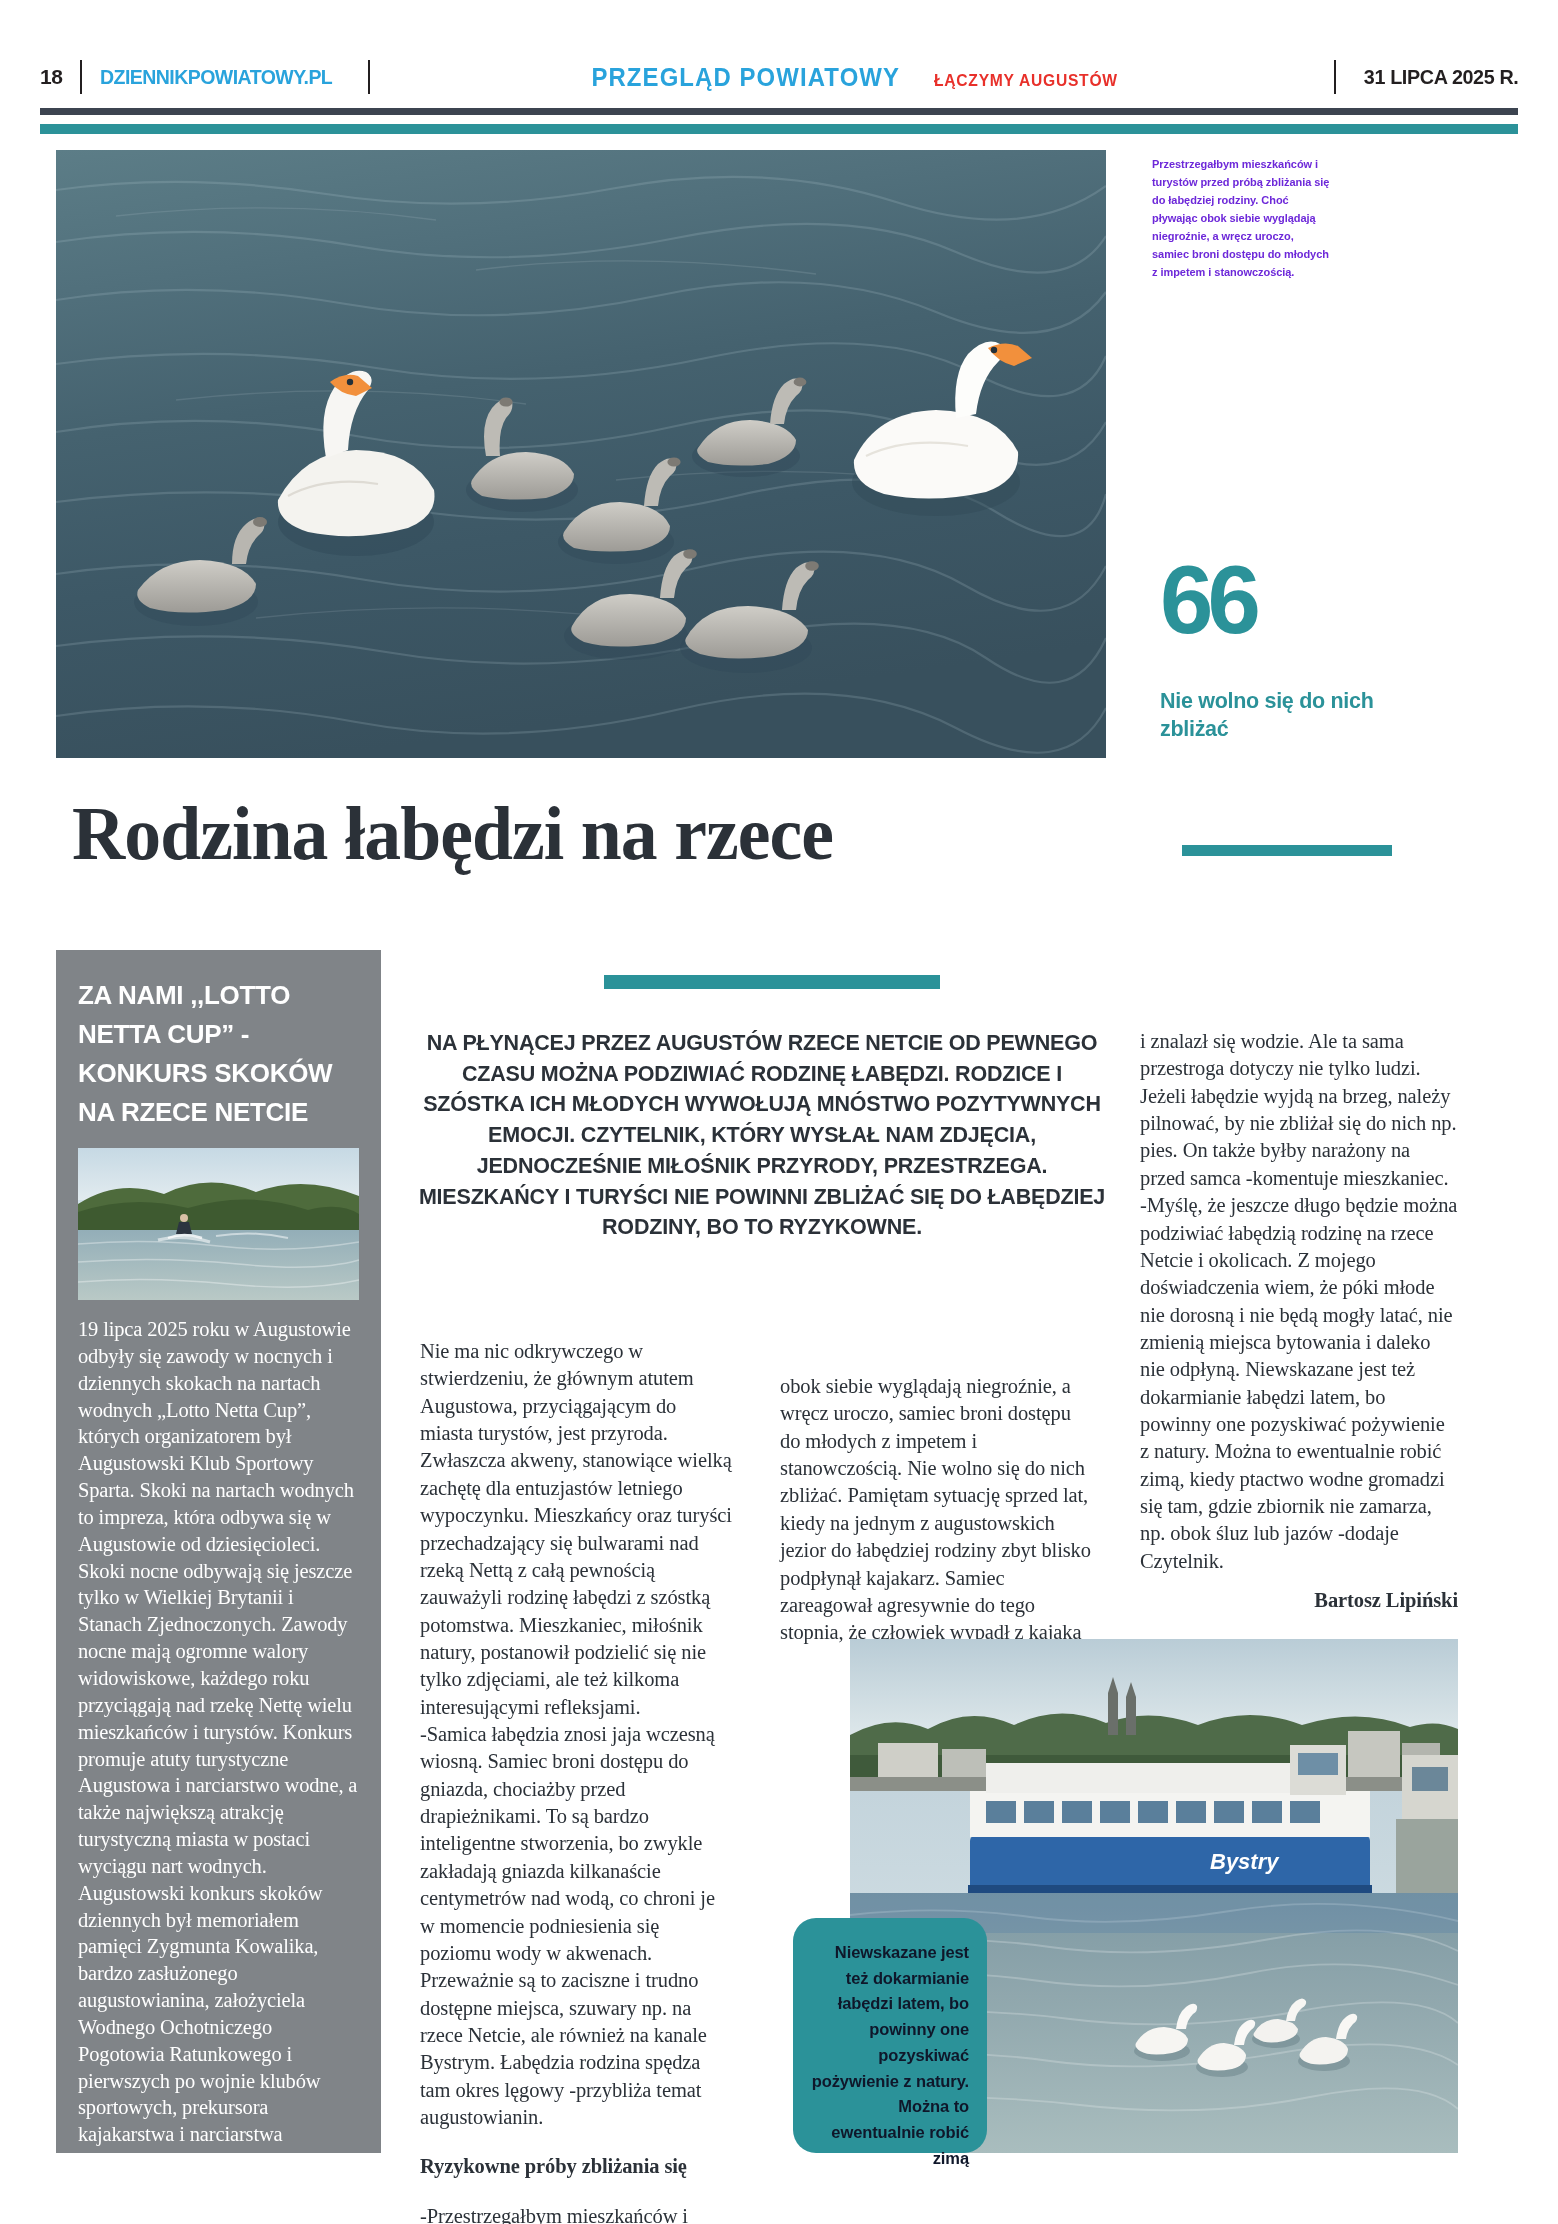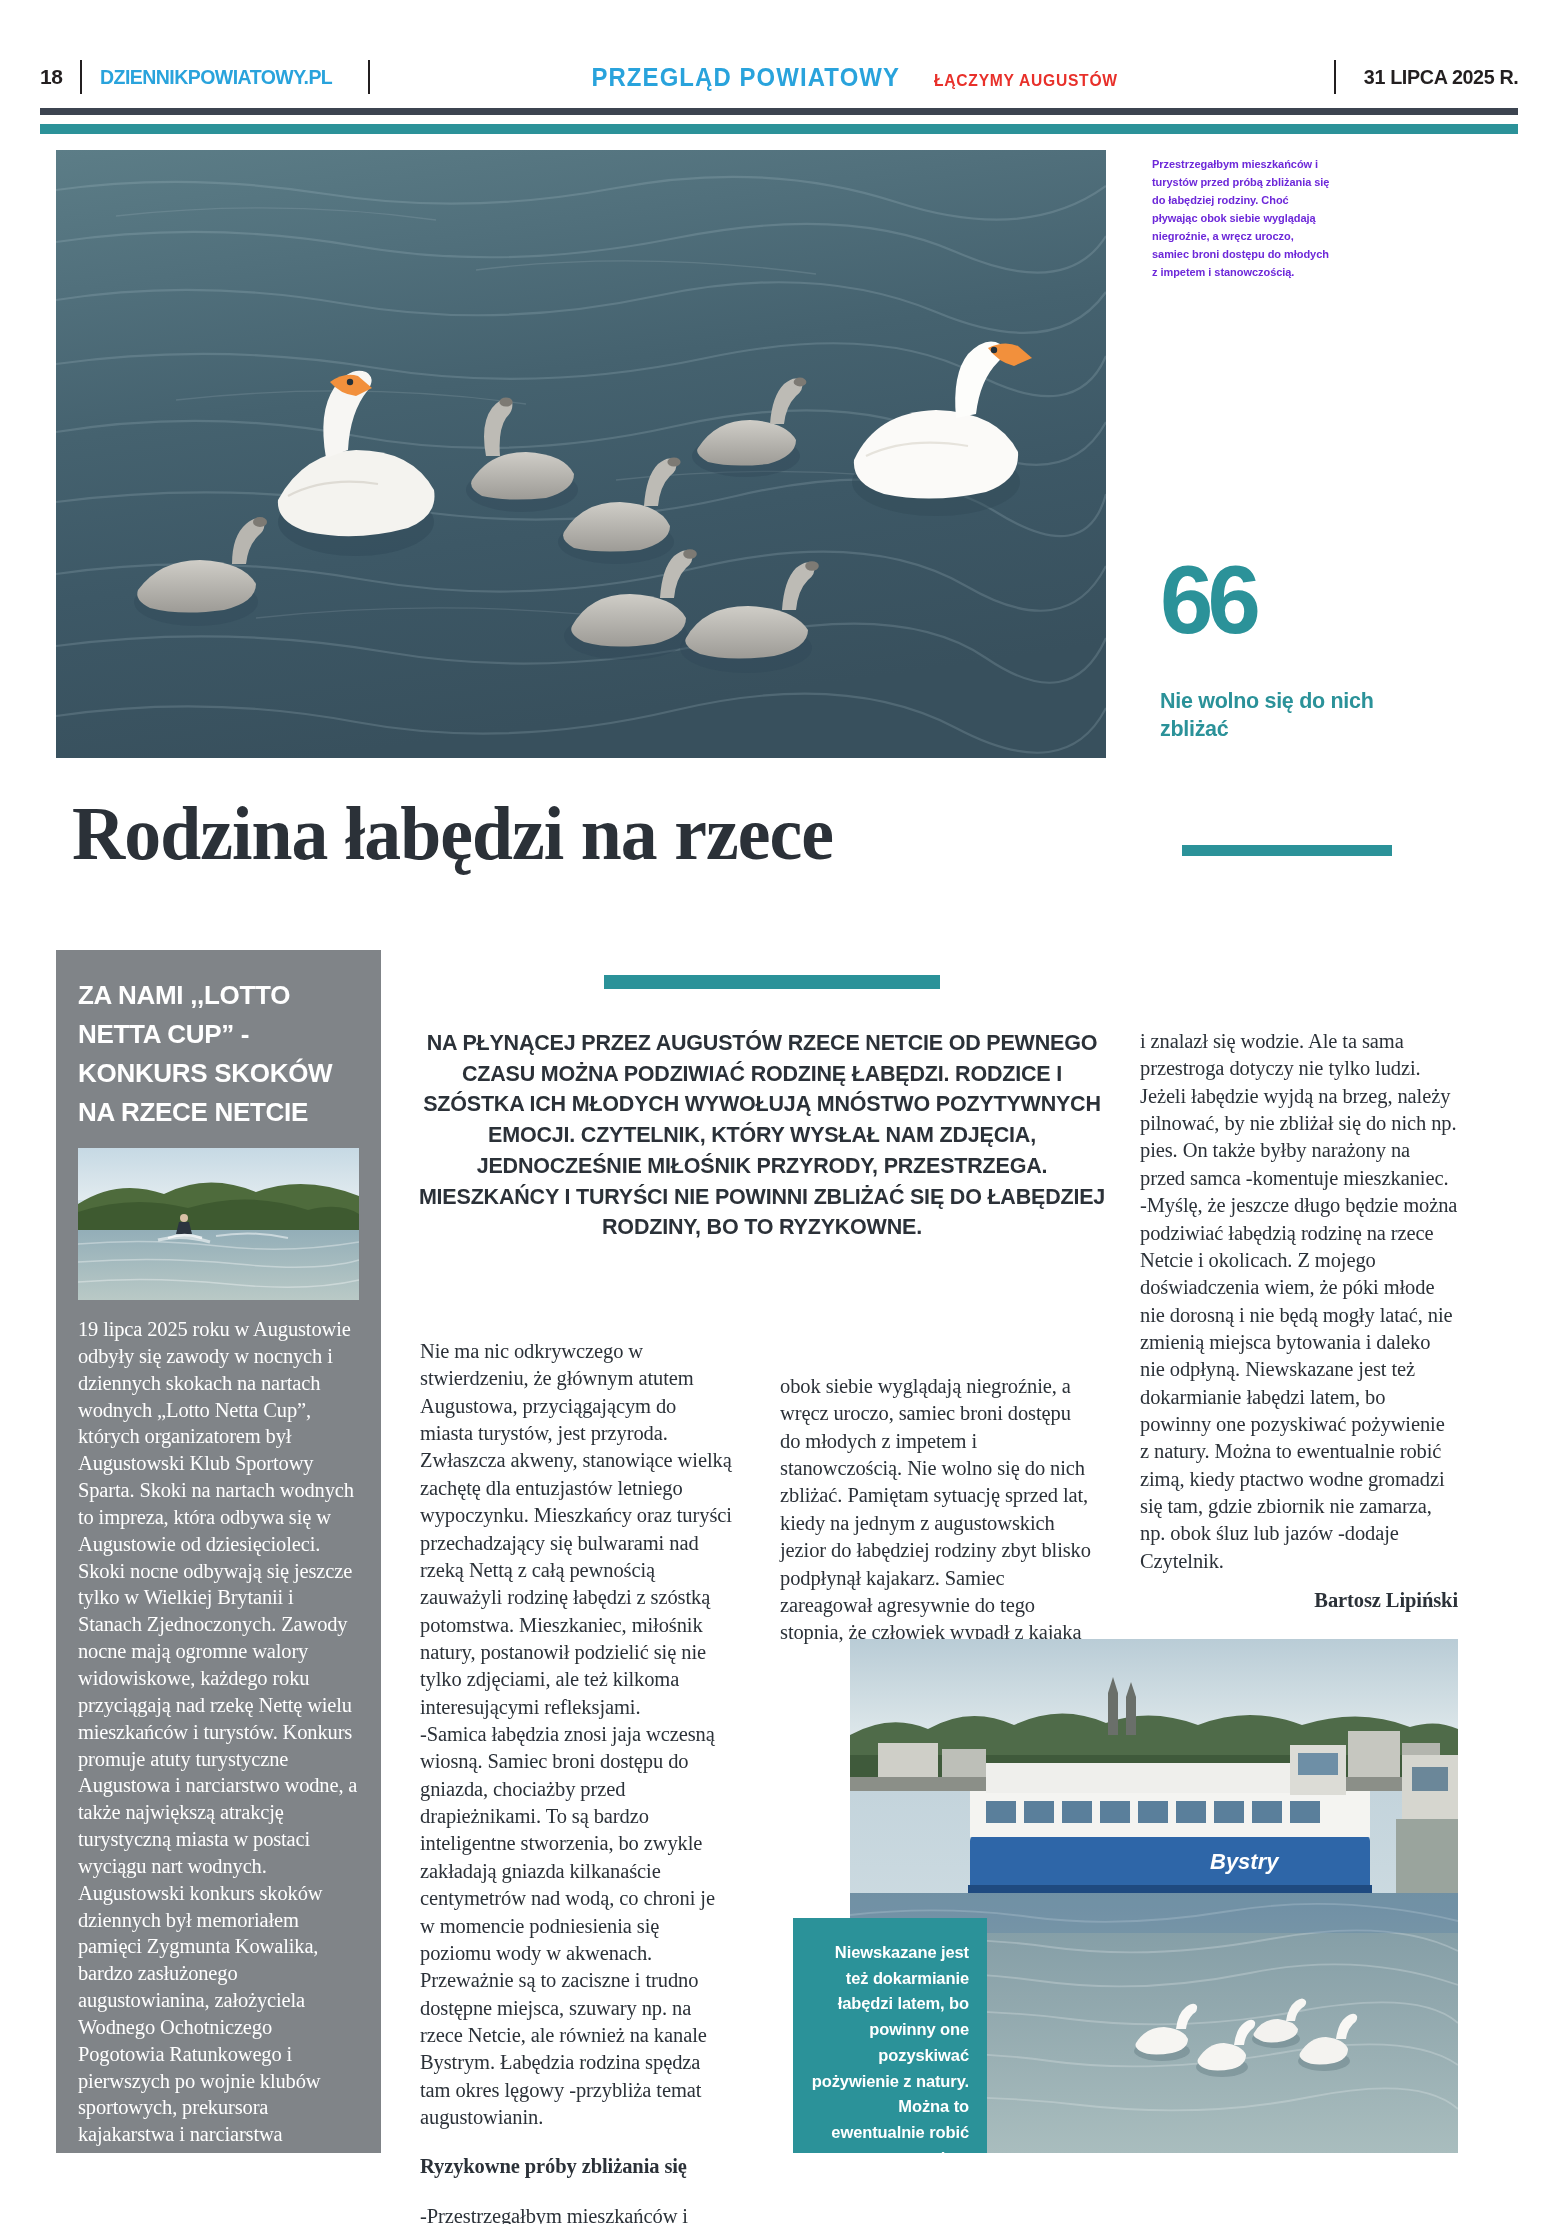--- a/index.html
+++ b/index.html
@@ -251,23 +251,24 @@
   .teal-caption {
     position: absolute;
     left: 793px; top: 1918px;
     width: 194px; height: 235px;
     background: #2b9299;
     padding: 22px 18px 16px 18px;
     font-family: "Liberation Sans", sans-serif;
     font-weight: bold;
     font-size: 16.5px;
     line-height: 1.56;
-    color: #ffffff;
+    color: #0f172a;
     text-align: right;
     letter-spacing: -0.1px;
+    border-radius: 23px;
   }
 </style>
 </head>
 <body>
 
 <div class="page">
 
   <div class="masthead">
     <span class="mh-pagenum">18</span>
     <span class="mh-sep"></span>

